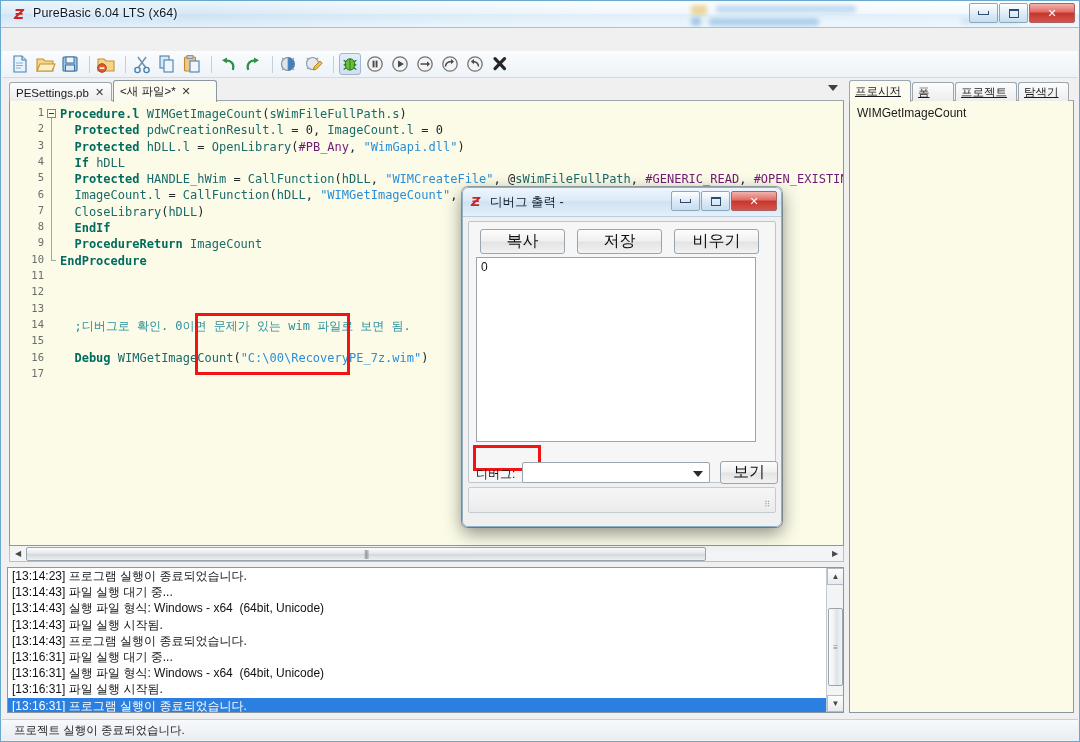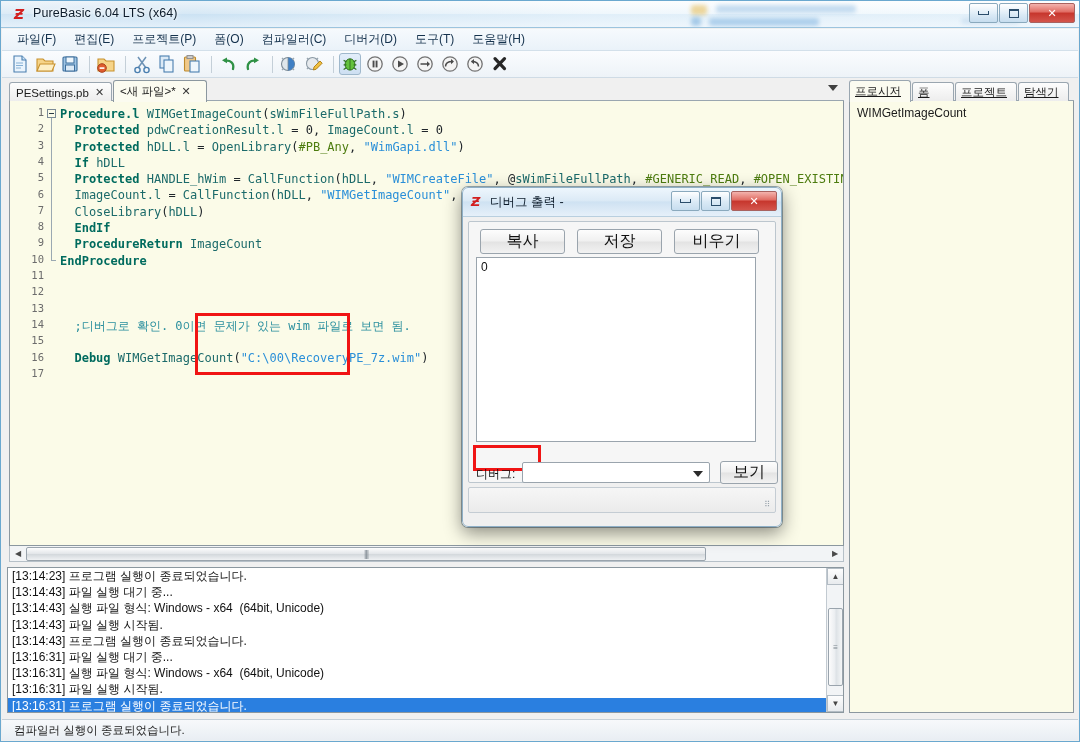--- a/index.html
+++ b/index.html
@@ -141,21 +141,21 @@
   }
   #code {
     position: absolute; left: 50px; top: 5px; right: 0; bottom: 0;
     font-family: "DejaVu Sans Mono", monospace; font-size: 12px;
     line-height: 16.3px; white-space: pre; color: #1b5e5e;
   }
   .cl { height: 16.3px; white-space: pre; }
   .kw  { color: #006b5e; font-weight: bold; }
   .id  { color: #1b6a6a; }
   .str { color: #2a8fd8; }
-  .cst { color: #4d7c0f; }
+  .cst { color: #701a75; }
   .num { color: #20262b; }
   .cmt { color: #2a8f9e; }
   .pl  { color: #20262b; }
 
   
   .redbox { position: absolute; border: 3px solid #f01414; }
 
   
   #h-scroll {
     position: absolute; left: 8px; top: 545px; width: 835px; height: 16px;
@@ -313,30 +313,20 @@
       <div class="wbtn">
             <span class="glyph-min"></span>
           </div>
       <div class="wbtn">
             <span class="glyph-max"></span>
           </div>
       <div class="wbtn close">✕</div>
     </div>
   </div>
 
-  <div id="menubar">
-    <div class="menu-item">파일(F)</div>
-    <div class="menu-item">편집(E)</div>
-    <div class="menu-item">프로젝트(P)</div>
-    <div class="menu-item">폼(O)</div>
-    <div class="menu-item">컴파일러(C)</div>
-    <div class="menu-item">디버거(D)</div>
-    <div class="menu-item">도구(T)</div>
-    <div class="menu-item">도움말(H)</div>
-  </div>
 
   <div id="toolbar">
     <div class="tb">
       <svg width="22" height="22" viewBox="0 0 22 22">
             <path d="M5 3h8l4 4v12H5z" fill="#eaf4fd" stroke="#4a7fb0" stroke-width="1.1"></path>
             <path d="M13 3v4h4" fill="#cfe4f7" stroke="#4a7fb0" stroke-width="1.1"></path>
             <path d="M7 10h7M7 12.5h7M7 15h5" stroke="#86b0d4" stroke-width="1"></path>
           </svg>
     </div>
     <div class="tb">
@@ -457,21 +447,21 @@
             <path d="M6 5.6l9.5 10M15.5 5.6L6 15.6" stroke="#262626" stroke-width="3.2" stroke-linecap="round"></path>
           </svg>
     </div>
   </div>
 
   <div id="tabstrip">
     <div class="etab" style="left:0px; width:103px;">
       <span>PESettings.pb</span>
       <span class="x">✕</span>
     </div>
-    <div class="etab sel" style="left:104px; width:94px;">
+    <div class="etab sel" style="left:104px; width:104px;">
       <span>&lt;새 파일&gt;*</span>
       <span class="x">✕</span>
     </div>
     <div id="tab-dropdown"></div>
   </div>
 
   <div id="editor-frame">
     <div id="gutter">
       <div class="ln" style="top:5px">1</div>
       <div class="ln" style="top:21.3px">2</div>
@@ -544,21 +534,21 @@
     <div id="log-vscroll">
       <div class="vs-btn">▲</div>
       <div id="vs-thumb">
             <span class="grip">≡</span>
           </div>
       <div class="vs-btn" style="position:absolute; bottom:0;">▼</div>
     </div>
   </div>
 
   <div id="statusbar">
-    <div id="sb-cell2">컴파일러 실행이 종료되었습니다.</div>
+    <div id="sb-cell2">프로젝트 실행이 종료되었습니다.</div>
   </div>
 
   <div id="dlg">
     <div id="dlg-title">
       <span class="ic">Ƶ</span>
       <span class="tx">디버그 출력 -</span>
       <span class="dbtns">
         <span class="wbtn">
               <span class="glyph-min"></span>
             </span>

